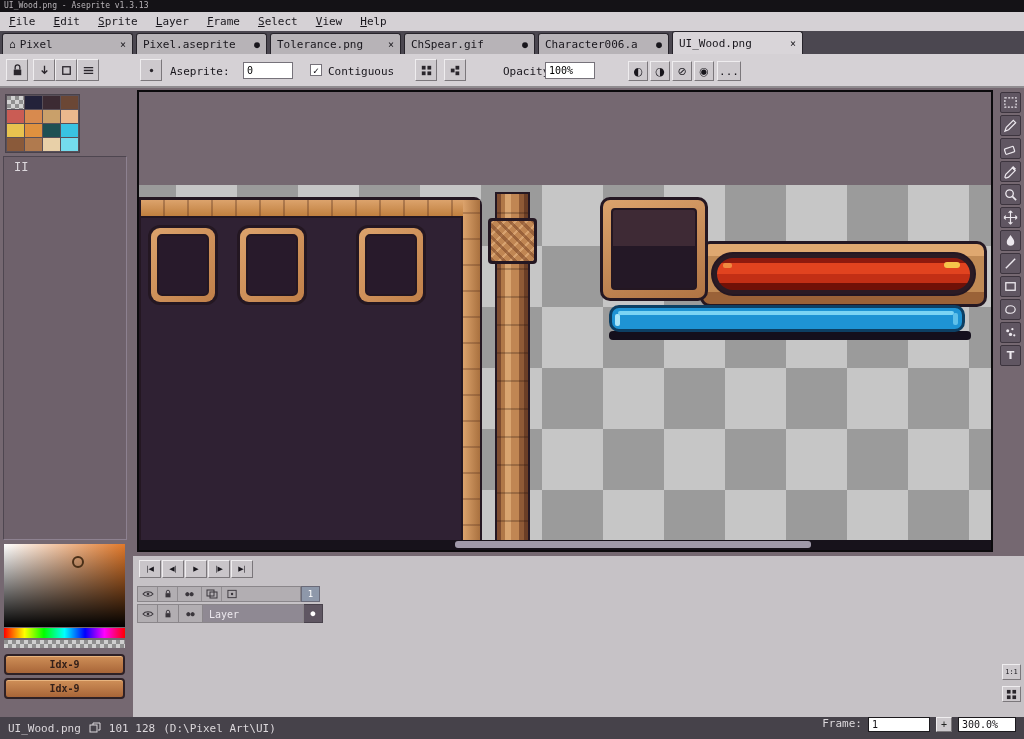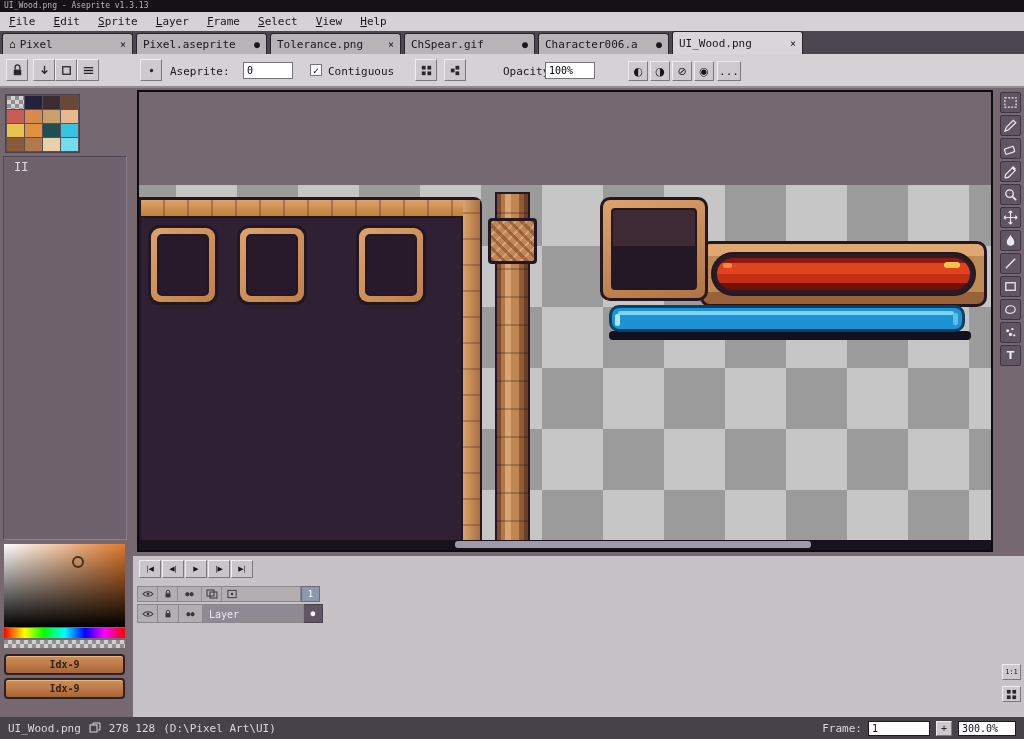--- a/index.html
+++ b/index.html
@@ -154,21 +154,21 @@
   .lic:first-child{border-left:1px solid #8a868a;}
   #layername{width:101px;height:19px;background:#8f8993;color:#ece8ee;font-size:10px;
        line-height:19px;padding-left:6px;border:1px solid #8a868a;border-left:none;box-sizing:border-box;}
   #keycell{width:19px;height:19px;background:#5f5662;color:#fff;font-size:8px;display:flex;
        align-items:center;justify-content:center;border:1px solid #49424c;border-left:none;box-sizing:border-box;}
 
   
   #statusbar{left:0;top:717px;width:1024px;height:22px;background:#46424a;color:#dcd8dc;
        font-size:11px;display:flex;align-items:center;}
   #statusbar .sbtext{margin-left:8px;}
-  #sb-right{position:absolute;right:8px;top:0;height:22px;display:flex;align-items:center;gap:6px;}
+  #sb-right{position:absolute;right:8px;top:0;height:22px;display:flex;align-items:flex-start;gap:6px;}
   .sbinput{background:#fff;border:1px solid #1c1a1e;color:#141216;font:10px "DejaVu Sans Mono",monospace;
        height:15px;padding:0 3px;box-sizing:border-box;}
   #sb-plus{width:16px;height:15px;background:#cdc9cd;border:1px solid;
        border-color:#efedef #7b777b #7b777b #efedef;color:#222;font-size:10px;display:flex;
        align-items:center;justify-content:center;box-sizing:border-box;}
 </style>
 </head>
 <body>
 
 <div class="app">
@@ -526,21 +526,21 @@
       </div>
     </div>
   </div>
 
   <div id="statusbar" class="abs">
     <span class="sbtext">UI_Wood.png</span>
     <svg class="sbtext" width="12" height="12" viewBox="0 0 12 12">
       <rect x="1" y="3" width="7" height="7" fill="none" stroke="#dcd8dc"></rect>
       <path d="M4 3V1h7v7H9" fill="none" stroke="#dcd8dc"></path>
     </svg>
-    <span class="sbtext">278 128</span>
+    <span class="sbtext">101 128</span>
     <span class="sbtext">(D:\Pixel Art\UI)</span>
     <div id="sb-right">
       <span>Frame:</span>
       <input class="sbinput" style="width: 62px;" value="1">
       <div id="sb-plus">
         <span>+</span>
       </div>
       <input class="sbinput" style="width: 58px;" value="300.0%">
     </div>
   </div>

